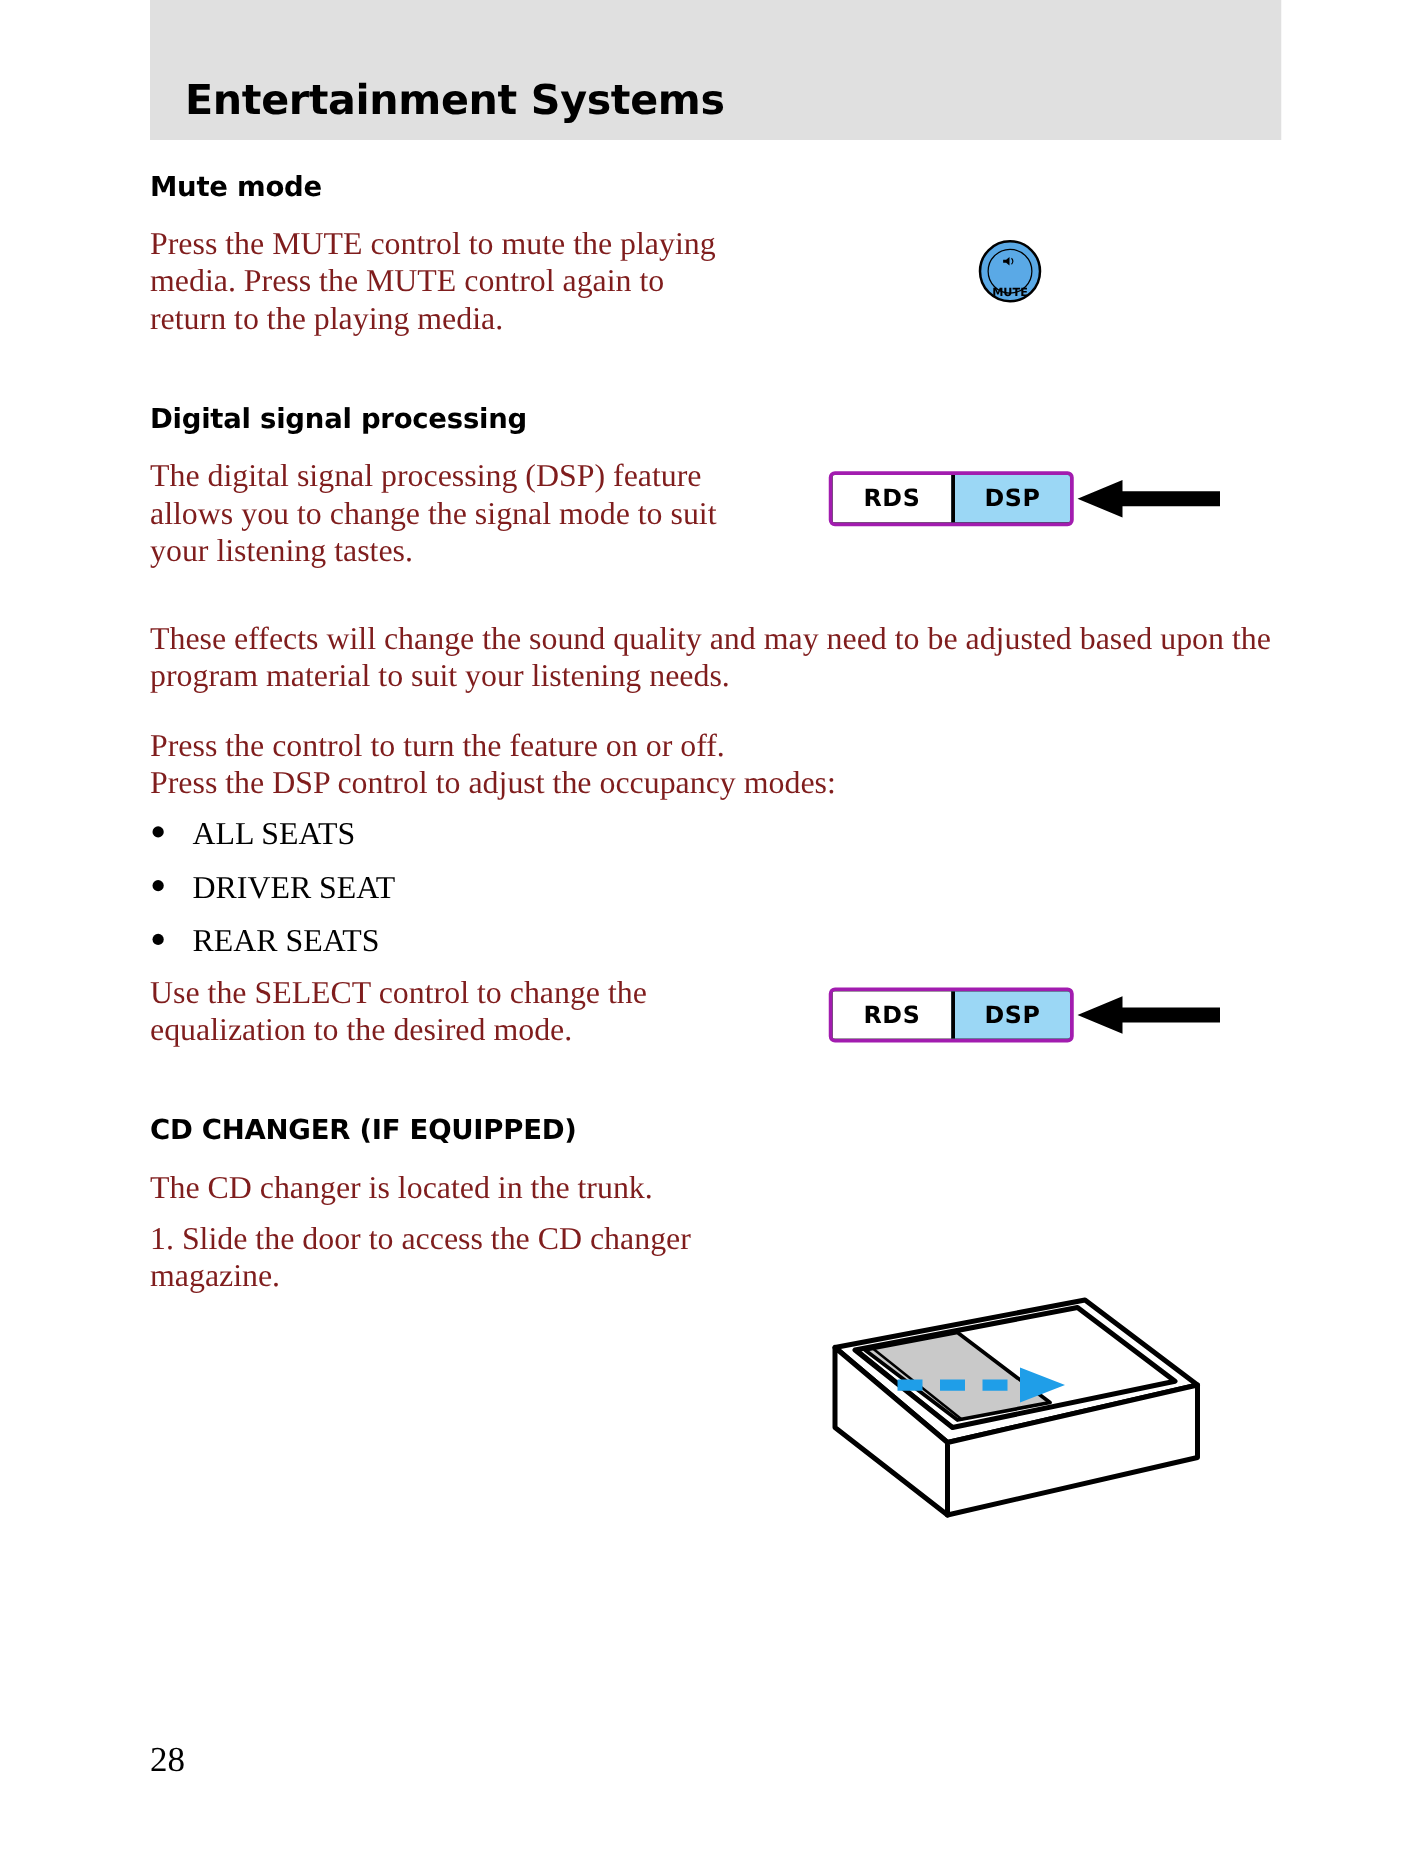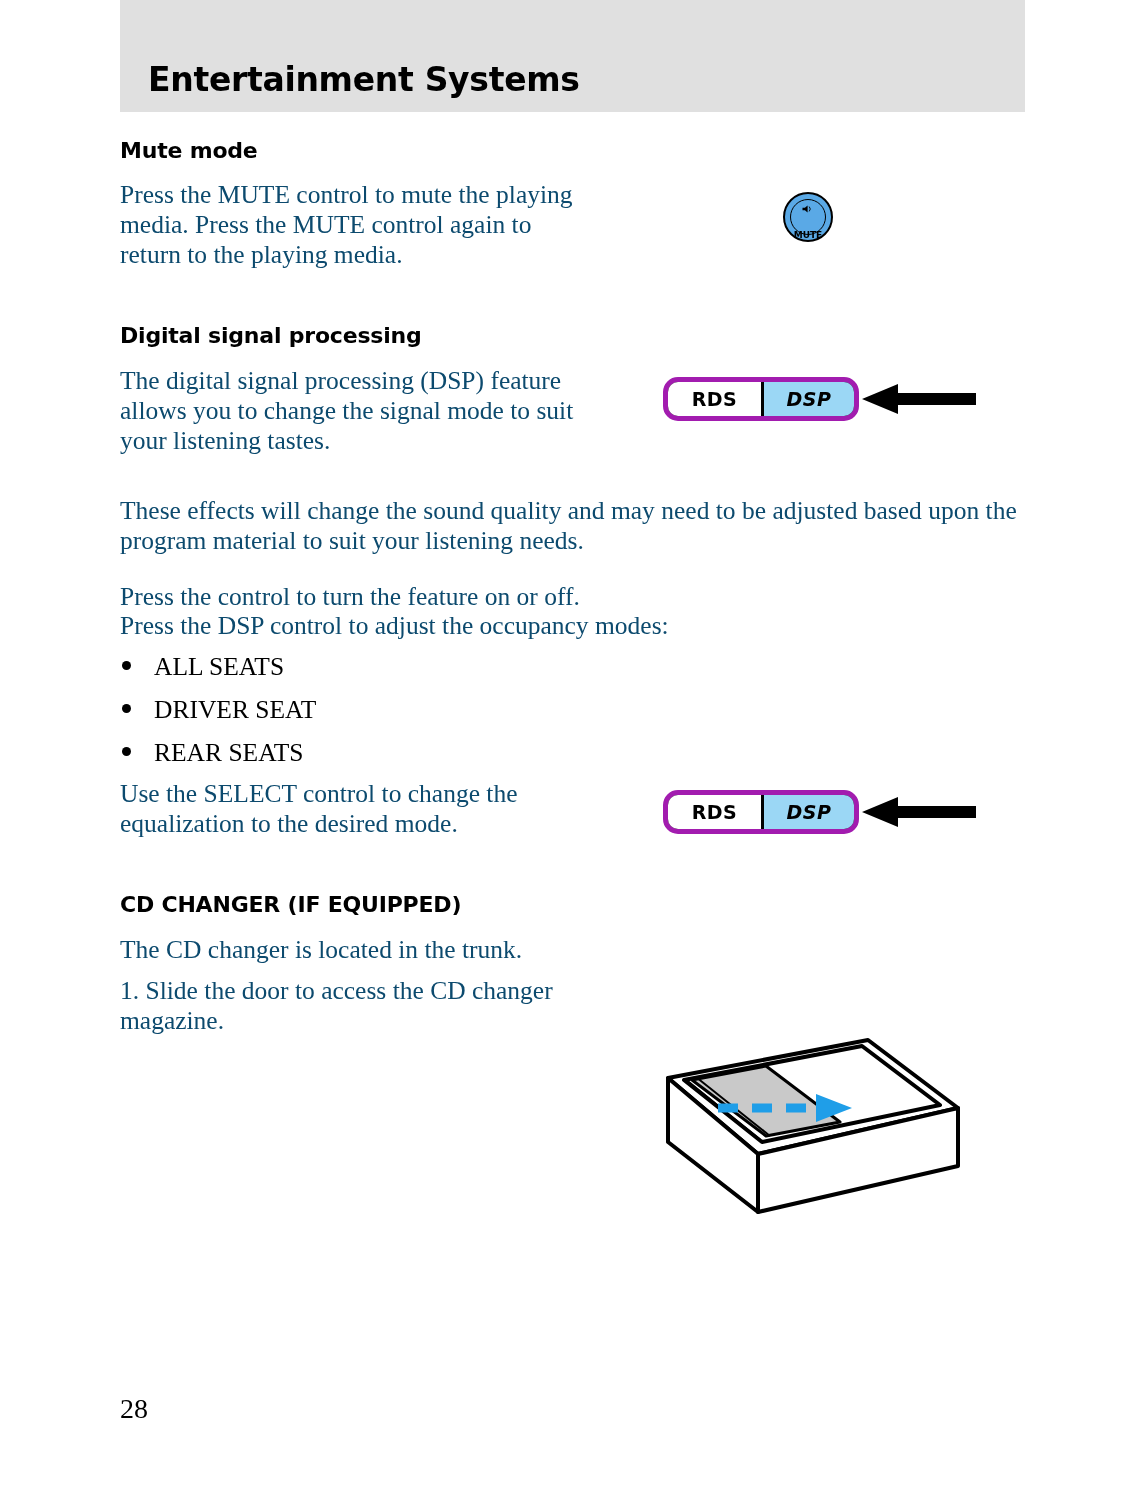--- a/index.html
+++ b/index.html
@@ -49,21 +49,21 @@
     font-size: 22px;
     letter-spacing: -0.2px;
     color: #000;
     white-space: nowrap;
   }
   .para {
     position: absolute;
     font-family: "Liberation Serif", serif;
     font-size: 25.5px;
     line-height: 30px;
-    color: #0c4a6e;
+    color: #7f1d1d;
   }
   .bullet-row {
     position: absolute;
     font-family: "Liberation Serif", serif;
     font-size: 25.5px;
     line-height: 30px;
   }
   .bullet-dot {
     position: absolute;
     left: 0;
@@ -139,22 +139,22 @@
 
   
   .rdsdsp {
     position: absolute;
     width: 196px;
     height: 44px;
   }
   .rdsdsp .frame {
     position: absolute;
     inset: 0;
-    border: 5px solid #a21caf;
-    border-radius: 15px;
+    border: 3px solid #a21caf;
+    border-radius: 5px;
     box-sizing: border-box;
     background: #000000;
     overflow: hidden;
   }
   .rdsdsp .shadow {
     position: absolute;
     left: 5px;
     top: 5px;
     width: 196px;
     height: 44px;
@@ -178,21 +178,20 @@
     right: 0;
     top: 0;
     width: 50%;
     height: 100%;
     background: #9bd7f5;
     border-left: 3px solid #000;
     box-sizing: border-box;
     display: flex;
     align-items: center;
     justify-content: center;
-    font-style: italic;
   }
   .rdsdsp .lbl {
     font-family: "DejaVu Sans", sans-serif;
     font-weight: bold;
     font-size: 19px;
     letter-spacing: 0.5px;
     color: #000;
   }
   .arrow-left {
     position: absolute;

